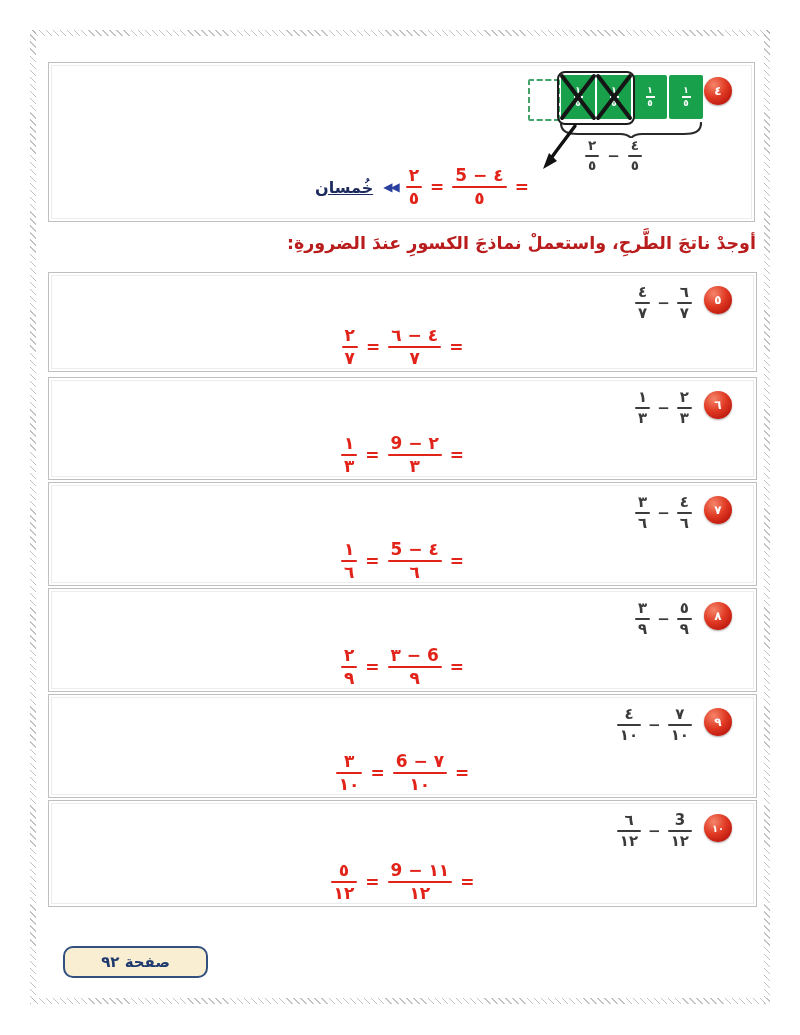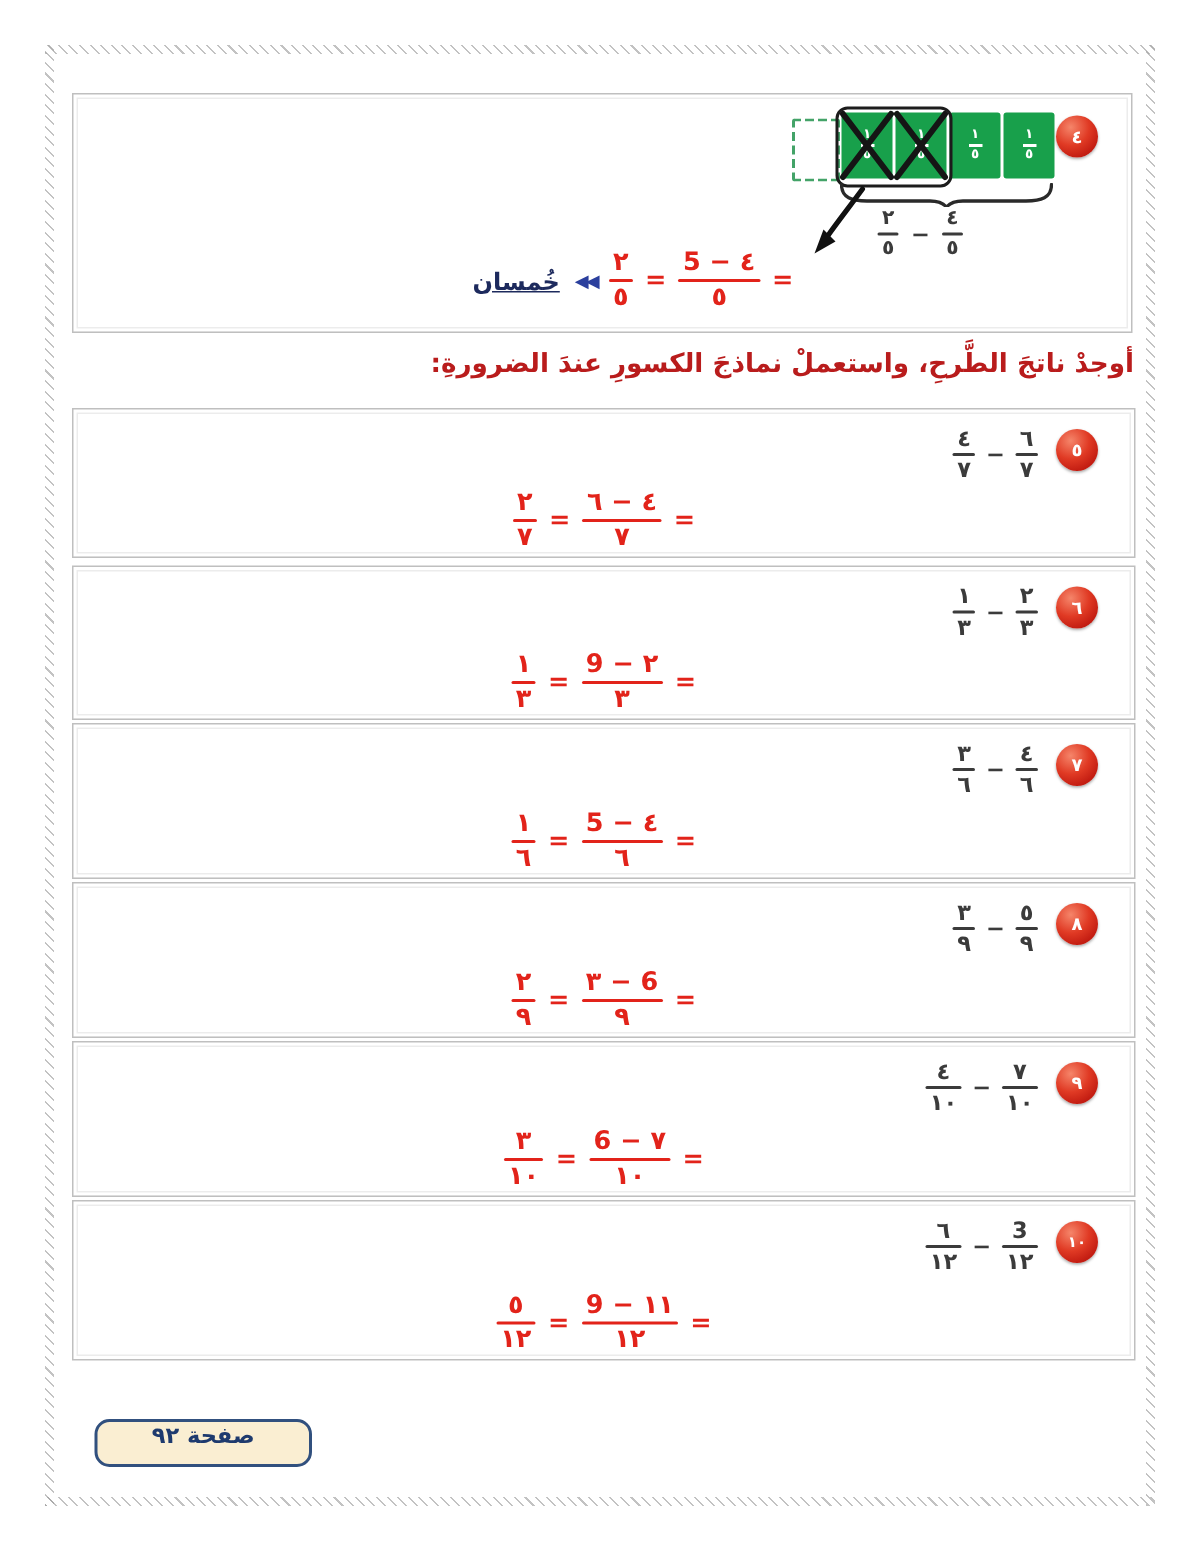--- a/index.html
+++ b/index.html
@@ -47,21 +47,21 @@
   .answer-row { display:flex; align-items:center; gap:8px; direction:ltr; }
 
   .instruction { position:absolute; right:44px; top:233px; direction:rtl;
     font-size:17.5px; font-weight:700; color:#b91c1c; }
 
   .annotation-word { color:#1d2a5d; font-size:16px; font-weight:600;text-decoration:underline; }
   .chevrons { color:#2b3f9d; font-size:12px; letter-spacing:-2px; padding-left:2px; }
 
   .footer-plaque { position:absolute; left:63px; top:946px; width:145px; height:32px;
     background:#faeed2; border:2px solid #31507e; border-radius:10px;
-    display:flex; justify-content:center; direction:rtl;
+    display:flex; align-items:center; justify-content:center; direction:rtl;
     color:#1e3a6e; font-size:15px; font-weight:bold; }
 
   svg { display:block; }
 </style>
 </head>
 <body>
 
 <div id="page">
 
   <div class="hatch top"></div>

